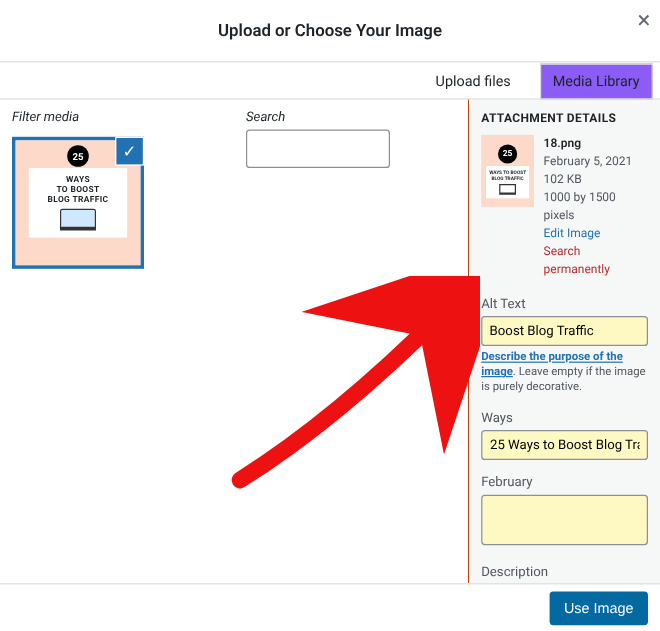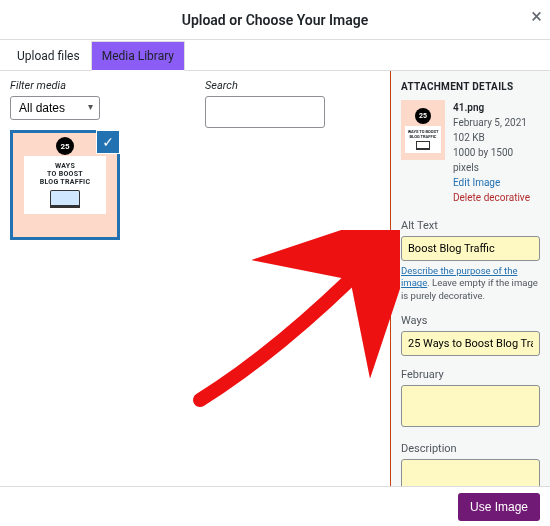--- a/index.html
+++ b/index.html
@@ -1,20 +1,20 @@
 <!DOCTYPE html>
 <html><head>
 <meta charset="utf-8">
 <style>
   * { box-sizing: border-box; margin: 0; padding: 0; }
   body { font-family: -apple-system, BlinkMacSystemFont, "Segoe UI", Roboto, sans-serif; font-size: 13px; color: #1d2327; width: 550px; height: 526px; overflow: hidden; background: #fff; position: relative; }
-  .header { display: flex; align-items: center; justify-content: center; height: 40px; border-bottom: 1px solid #dcdcde; position: relative; }
+  .header { display: flex; align-items: center; justify-content: center; height: 52px; border-bottom: 1px solid #dcdcde; position: relative; }
   .header h1 { font-size: 14px; font-weight: 600; }
   .close { position: absolute; right: 8px; top: 6px; font-size: 20px; color: #646970; cursor: pointer; line-height: 1; }
-  .tabs { display: flex; gap: 0; padding: 0 6px; border-bottom: 1px solid #dcdcde; }
+  .tabs { display: flex; gap: 13px; padding: 0 6px; border-bottom: 1px solid #dcdcde; justify-content: flex-end; }
   .tab { padding: 7px 10px; font-size: 12px; cursor: pointer; border: 1px solid transparent; border-bottom: none; position: relative; top: 1px; }
   .tab.active { border-color: #dcdcde; background: #8b5cf6; border-bottom: 1px solid #fff; }
   .body { display: flex; height: 448px; }
   .main { flex: 1; padding: 8px 10px; display: flex; gap: 20px; }
   .col { flex: 1; }
   .label { font-size: 11px; color: #1d2327; margin-bottom: 4px; display: block; font-style: italic; }
   .select-wrap { position: relative; display: inline-block; }
   select { padding: 4px 24px 4px 8px; font-size: 12px; border: 1px solid #8c8f94; border-radius: 3px; background: #fff; appearance: none; min-width: 90px; }
   .select-wrap::after { content: "▾"; position: absolute; right: 7px; top: 5px; pointer-events: none; font-size: 10px; color:#555;}
   .search-input { width: 120px; height: 32px; border: 1px solid #8c8f94; border-radius: 3px; padding: 4px 8px; font-size: 13px; }
@@ -35,47 +35,42 @@
   .mini-thumb .ml { width:14px;height:9px;border:1px solid #333;border-bottom-width:2px;margin:2px auto 0;}
   .meta { font-size: 10px; color: #50575e; line-height: 1.5; }
   .meta .fn { color: #1d2327; font-weight:600;}
   .meta a { color: #2271b1; text-decoration: none; display:block;}
   .meta a.del { color: #b32d2e; }
   .field { margin-bottom: 12px; }
   .field-label { font-size: 11px; color: #50575e; display: block; margin-bottom: 4px; }
   .field input, .field textarea { width: 100%; border: 1px solid #8c8f94; border-radius: 3px; padding: 5px 6px; font-size: 11px; background:#fef9c3; font-family:inherit;}
   .field textarea { height: 42px; resize: none; }
   .help { font-size: 9.5px; color: #50575e; margin-top: 4px; line-height:1.3;}
-  .help a { color: #2271b1; text-decoration: underline; }
+  .help a { color: #2271b1; text-decoration: underline; font-weight: bold; }
   .footer { position: absolute; bottom: 0; right: 0; left: 0; height: 40px; border-top: 1px solid #dcdcde; display: flex; justify-content: flex-end; align-items: center; padding: 0 10px; background:#fff;}
-  .btn-primary { background: #701a75; color: #fff; border: none; padding: 7px 12px; font-size: 12px; border-radius: 3px; cursor: pointer; }
+  .btn-primary { background: #0369a1; color: #fff; border: none; padding: 7px 12px; font-size: 12px; border-radius: 3px; cursor: pointer; }
   .arrow-svg { position: absolute; left: 140px; top: 230px; pointer-events: none; }
 </style>
 </head>
 <body>
 
 <div class="header">
   <h1>Upload or Choose Your Image</h1>
   <span class="close">×</span>
 </div>
 
 <div class="tabs">
   <div class="tab">Upload files</div>
   <div class="tab active">Media Library</div>
 </div>
 
 <div class="body">
   <div class="main">
     <div class="col">
       <span class="label">Filter media</span>
-      <div class="select-wrap">
-        <select>
-          <option>All dates</option>
-        </select>
-      </div>
       <div class="thumbs">
         <div class="thumb">
           <div class="thumb-inner">
             <div class="thumb-badge">25</div>
             <div class="thumb-card">
               <div class="t1">WAYS</div>
               <div class="t1">TO BOOST</div>
               <div class="t1">BLOG TRAFFIC</div>
               <div class="laptop"></div>
             </div>
@@ -91,26 +86,26 @@
   </div>
 
   <div class="sidebar">
     <div class="side-h">ATTACHMENT DETAILS</div>
     <div class="detail-row">
       <div class="mini-thumb">
         <div class="mb">25</div>
         <div class="mc"><span>WAYS</span> <span>TO BOOST</span> <span>BLOG TRAFFIC</span><div class="ml"></div></div>
       </div>
       <div class="meta">
-        <div class="fn">41.png</div>
+        <div class="fn">18.png</div>
         <div>February 5, 2021</div>
         <div>102 KB</div>
         <div>1000 by 1500 pixels</div>
         <a href="#">Edit Image</a>
-        <a href="#" class="del">Delete decorative</a>
+        <a href="#" class="del">Search permanently</a>
       </div>
     </div>
 
     <div class="field">
       <span class="field-label">Alt Text</span>
       <input type="text" value="Boost Blog Traffic" style="">
       <div class="help"><a href="#">Describe the purpose of the image</a><span>. Leave empty if the image is purely decorative.</span></div>
     </div>
 
     <div class="field">

